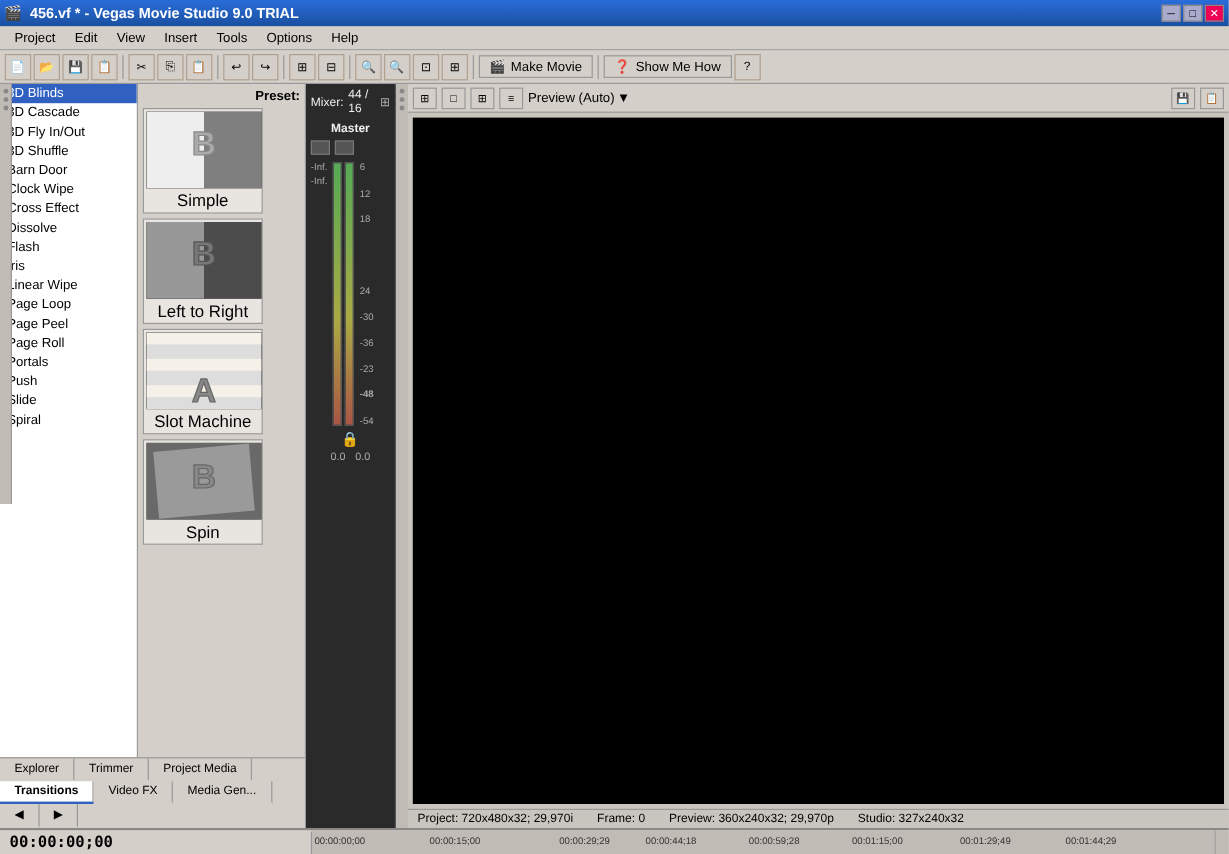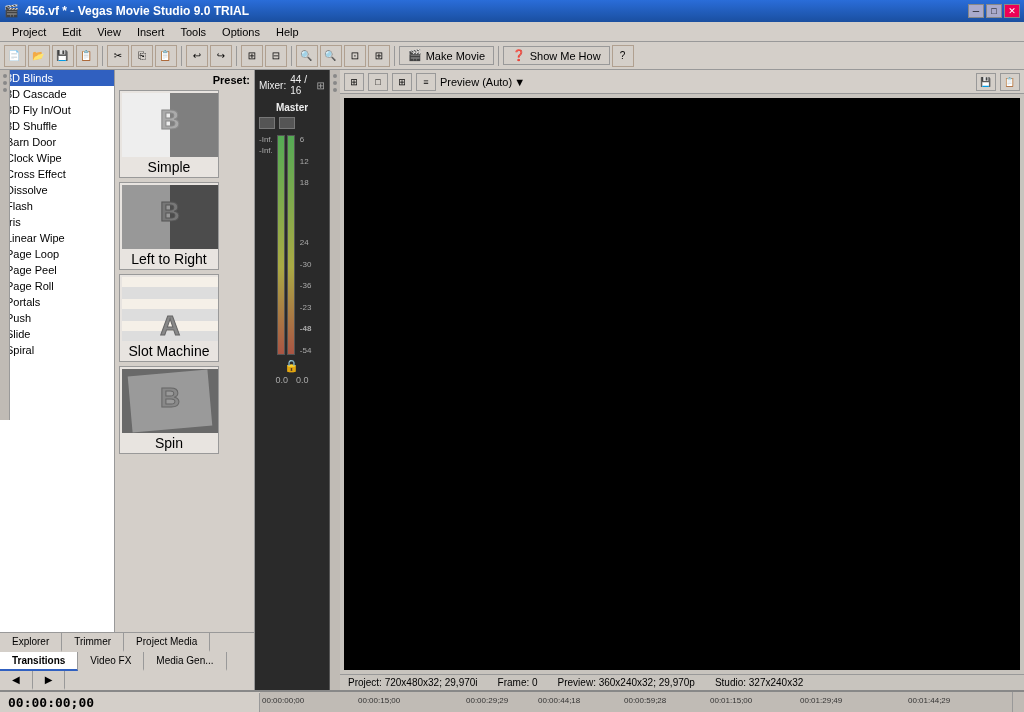--- a/index.html
+++ b/index.html
@@ -410,19 +410,19 @@
       <span>00:00:00;00</span>
     </div>
     <div style="flex:1; overflow:hidden; position:relative; height:22px; background:#c0bbb5;">
       <div style="position:absolute; left:2px; font-size:8px; color:#333; top:4px;">00:00:00;00</div>
       <div style="position:absolute; left:98px; font-size:8px; color:#333; top:4px;">00:00:15;00</div>
       <div style="position:absolute; left:174px; font-size:8px; color:#333; top:4px;margin-left:32px;">00:00:29;29</div>
       <div style="position:absolute; left:278px; font-size:8px; color:#333; top:4px;">00:00:44;18</div>
       <div style="position:absolute; left:364px; font-size:8px; color:#333; top:4px;">00:00:59;28</div>
       <div style="position:absolute; left:450px; font-size:8px; color:#333; top:4px;">00:01:15;00</div>
       <div style="position:absolute; left:540px; font-size:8px; color:#333; top:4px;">00:01:29;49</div>
-      <div style="position:absolute; left:648px; font-size:8px; color:#333; top:4px;">00:01:44;29</div>
+      <div style="position:absolute; left:628px; font-size:8px; color:#333; top:4px;">00:01:44;29</div>
     </div>
 
     <div style="width:12px; background:#c0bbb5; border-left:1px solid #999; height:22px;"></div>
   </div>
 
 </div>
 
 </body></html>

